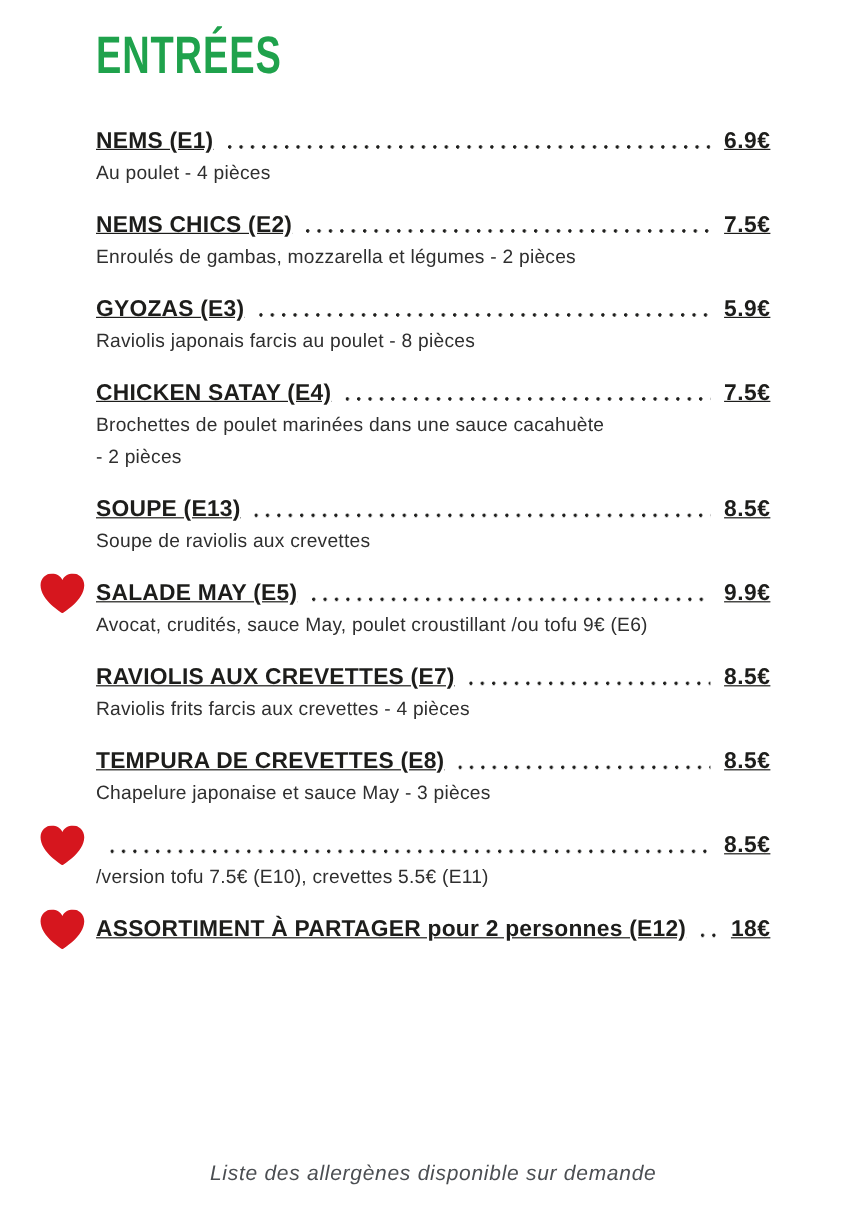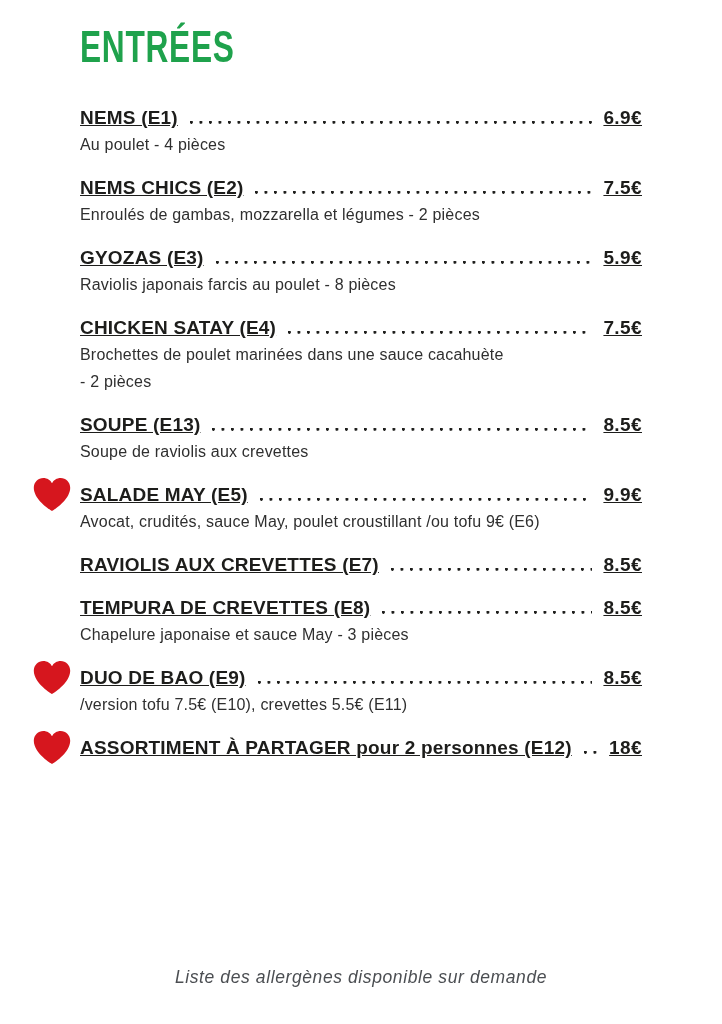--- a/index.html
+++ b/index.html
@@ -125,20 +125,23 @@
         </div>
   </div>
 
   <div class="item">
 
     <div class="row">
       <span class="name">RAVIOLIS AUX CREVETTES (E7)</span>
       <span class="dots"></span>
       <span class="price">8.5€</span>
     </div>
+    <div class="desc">
+          <div class="desc-line">Raviolis frits farcis aux crevettes - 4 pièces</div>
+        </div>
   </div>
 
   <div class="item">
 
     <div class="row">
       <span class="name">TEMPURA DE CREVETTES (E8)</span>
       <span class="dots"></span>
       <span class="price">8.5€</span>
     </div>
     <div class="desc">
@@ -146,21 +149,20 @@
         </div>
   </div>
 
   <div class="item">
     <span class="heart">
       <svg viewBox="0 0 32 29" aria-hidden="true">
         <path d="M16 29 C16 29 0 19.5 0 8.5 C0 3.6 3.9 0 8.4 0 C11.7 0 14.7 1.9 16 4.6 C17.3 1.9 20.3 0 23.6 0 C28.1 0 32 3.6 32 8.5 C32 19.5 16 29 16 29 Z"></path>
       </svg>
     </span>
     <div class="row">
-      <span class="name">DUO DE BAO (E9)</span>
       <span class="dots"></span>
       <span class="price">8.5€</span>
     </div>
     <div class="desc">
           <div class="desc-line">/version tofu 7.5€ (E10), crevettes 5.5€ (E11)</div>
         </div>
   </div>
 
   <div class="item">
     <span class="heart">

